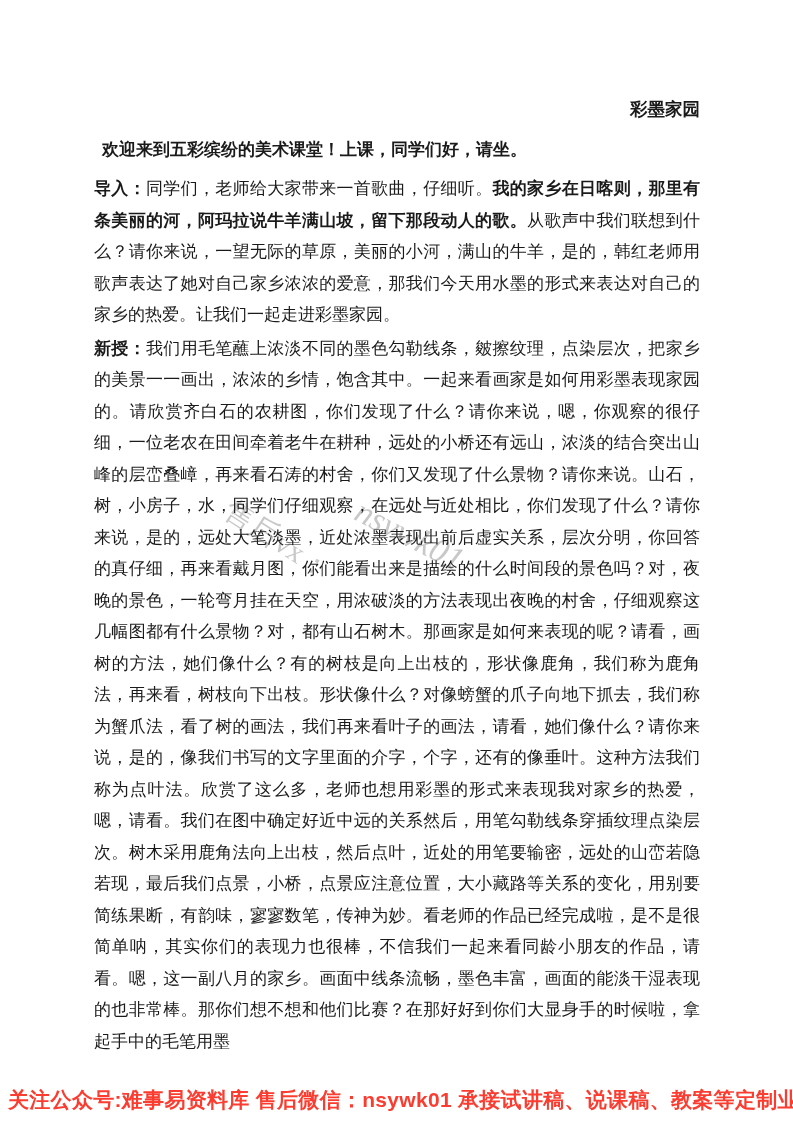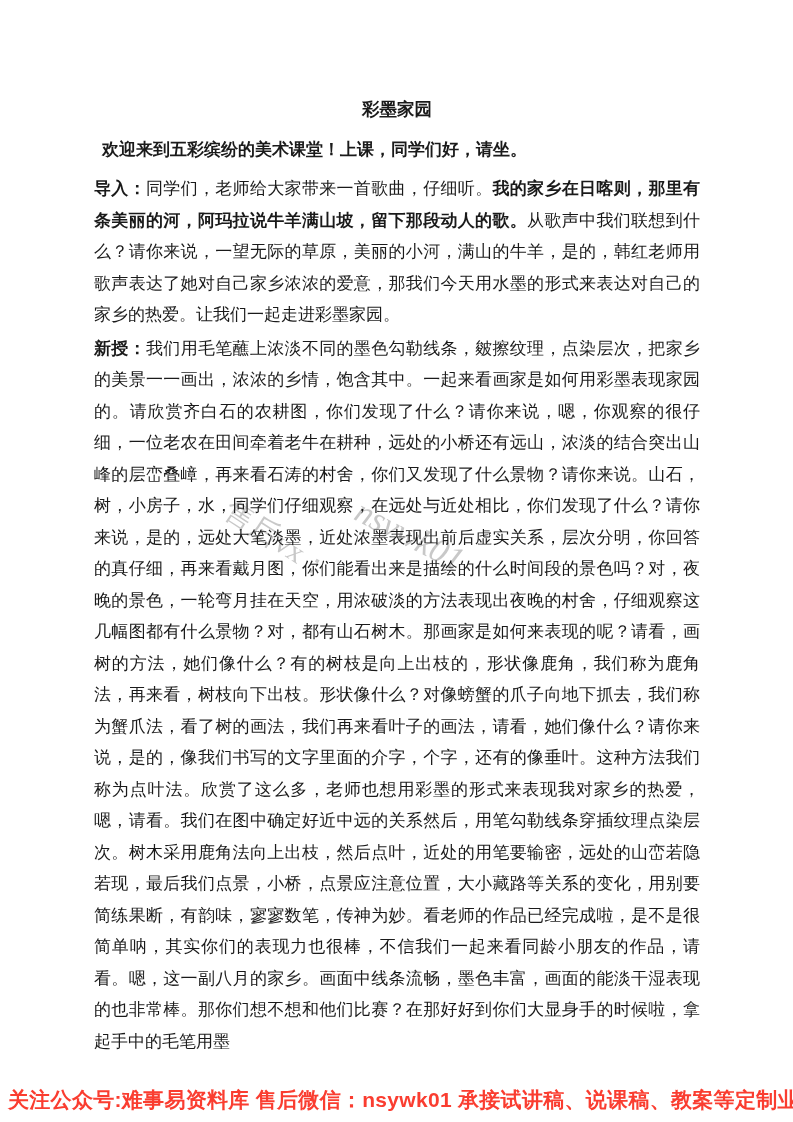--- a/index.html
+++ b/index.html
@@ -16,21 +16,21 @@
     position: absolute;
     left: 94px;
     top: 94px;
     width: 606px;
     z-index: 2;
     font-size: 17px;
     line-height: 31.5px;
     text-align: justify;
   }
   .title {
-    text-align: center;
+    text-align: right;
     font-weight: 700;
     font-size: 17.5px;
     font-family: "Liberation Sans", "DejaVu Sans", sans-serif;
     margin: 0;
   }
   .greeting {
     font-weight: 700;
     font-family: "Liberation Sans", "DejaVu Sans", sans-serif;
     margin: 8px;
   }

